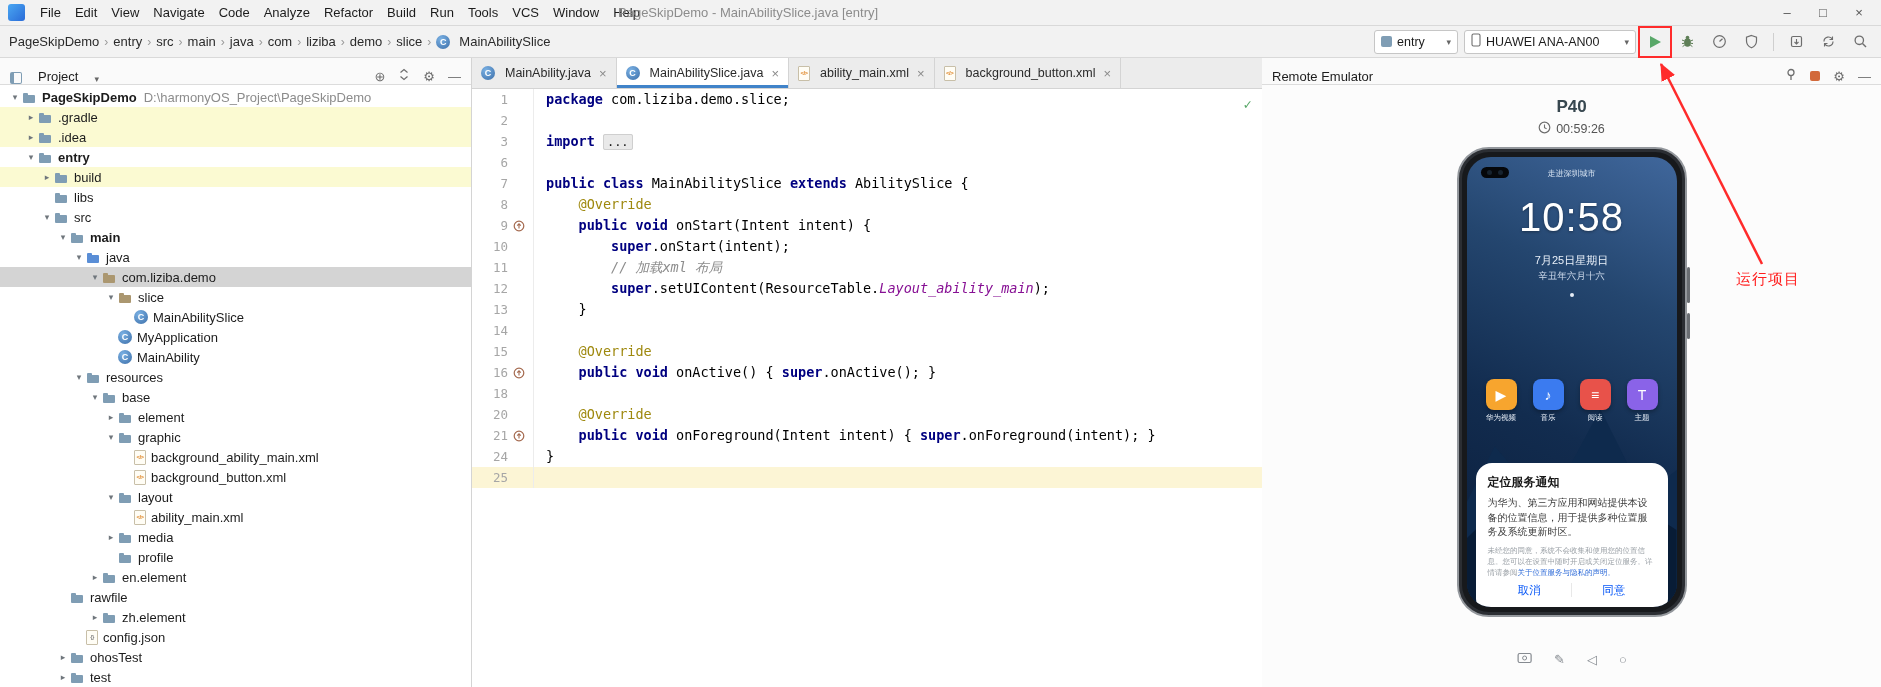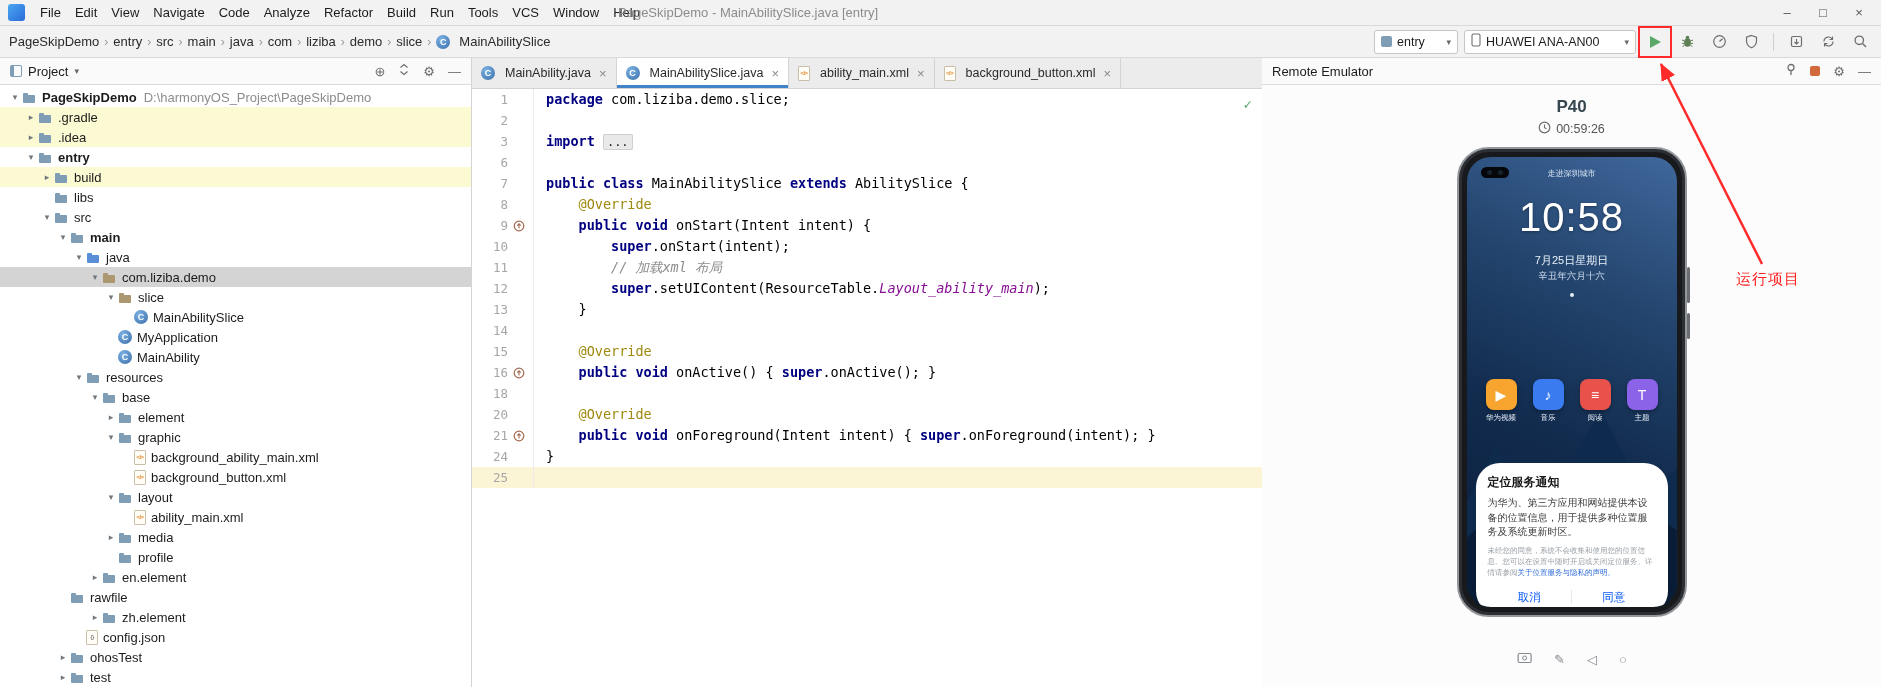--- a/index.html
+++ b/index.html
@@ -28,21 +28,21 @@
   .tbtn{width:26px;height:24px;display:flex;align-items:center;justify-content:center}
   .sep-v{width:1px;height:18px;background:#cfcfcf;margin:0 3px}
   .play{width:0;height:0;border-left:11px solid #59a869;border-top:6.5px solid transparent;border-bottom:6.5px solid transparent}
   .hl-run{outline:2px solid #ff2b2b;outline-offset:2px}
 
   
   .main{display:flex;height:629px}
 
   
   .project{width:472px;flex:none;border-right:1px solid #d4d4d4;display:flex;flex-direction:column;background:#fff}
-  .panel-head{height:27px;flex:none;display:flex;align-items:center;gap:6px;padding:0 10px;border-bottom:1px solid #dcdcdc;background:#fafafa}
+  .panel-head{height:27px;flex:none;display:flex;align-items:flex-end;gap:16px;padding:0 10px;border-bottom:1px solid #dcdcdc;background:#fafafa}
   .pane-ic{width:12px;height:12px;border:1px solid #7f9db4;border-left-width:4px;border-radius:2px}
   .caret{font-size:9px;color:#666}
   .head-icons{margin-left:auto;display:flex;align-items:center;gap:13px;color:#6e6e6e;font-size:13px}
   .tree{flex:1;overflow:hidden;padding-top:2px}
   .trow{height:20px;display:flex;align-items:center;white-space:nowrap;font-size:13px}
   .trow.ex{background:#fbfad2}
   .trow.sel{background:#d4d4d4}
   .chev{width:14px;flex:none;color:#6f767c;font-size:9px;text-align:center}
   .tlabel.b{font-weight:bold}
   .tsub{color:#8c8c8c;margin-left:7px}
@@ -101,26 +101,26 @@
   .cam{position:absolute;top:10px;left:14px;width:28px;height:11px;background:#05070a;border-radius:6px;display:flex;align-items:center;justify-content:space-evenly;z-index:4}
   .cam i{width:5px;height:5px;border-radius:50%;background:#16222e}
   .carrier{position:absolute;top:11px;width:100%;text-align:center;font-size:8px;color:#d8e4f2;z-index:3}
   .ptime{position:absolute;top:38px;width:100%;text-align:center;font-size:40px;font-weight:300;letter-spacing:1px;color:#fff;z-index:3;text-shadow:0 1px 3px rgba(0,0,0,.35)}
   .pdate{position:absolute;top:96px;width:100%;text-align:center;font-size:11px;color:#eaf1fa;z-index:3}
   .plunar{position:absolute;top:113px;width:100%;text-align:center;font-size:9.5px;color:#cfdbec;z-index:3}
   .pdot{position:absolute;top:136px;left:50%;width:4px;height:4px;margin-left:-2px;border-radius:50%;background:#e6edf6;z-index:3}
   .papps{position:absolute;top:222px;width:100%;display:flex;justify-content:center;gap:16px;z-index:3}
   .papp-icon{width:31px;height:31px;border-radius:8px;color:#fff;display:flex;align-items:center;justify-content:center;font-size:14px;box-shadow:0 2px 4px rgba(0,0,0,.3)}
   .papp-label{font-size:7.5px;color:#e8eef6;text-align:center;margin-top:3px}
-  .dlg{position:absolute;left:9px;right:9px;top:306px;background:#fff;border-radius:24px;padding:11px 12px 4px;z-index:5}
+  .dlg{position:absolute;left:9px;right:9px;top:306px;background:#fff;border-radius:16px;padding:11px 12px 4px;z-index:5}
   .dlg-title{font-size:12px;font-weight:bold;color:#181818;margin-bottom:5px}
   .dlg-body{font-size:10px;color:#3c3c3c;line-height:1.45}
   .dlg-note{font-size:7.5px;color:#9aa0a6;line-height:1.5;margin-top:5px}
   .dlg-link{color:#2e6bd8}
-  .dlg-actions{display:flex;align-items:center;height:28px;margin-top:5px}
+  .dlg-actions{display:flex;align-items:flex-start;height:28px;margin-top:5px}
   .dlg-btn{flex:1;text-align:center;color:#0a59f7;font-size:11.5px;font-weight:500}
   .dlg-divider{width:1px;height:14px;background:#e8e8e8}
   .pnav{position:absolute;bottom:7px;left:0;width:100%;display:flex;justify-content:space-between;padding:0 32px;color:#e3e9f2;font-size:12px;z-index:4}
   .emu-controls{position:absolute;top:566px;left:50%;transform:translateX(-50%);display:flex;gap:22px;align-items:center;color:#858a90;font-size:13px}
 
   
   .arrow-svg{position:absolute;left:0;top:0;width:1881px;height:687px;pointer-events:none;z-index:55}
   .anno-text{position:absolute;left:1736px;top:270px;color:#ff1f1f;font-weight:normal;font-size:15px;letter-spacing:1px;z-index:60}
 </style>
 </head>

